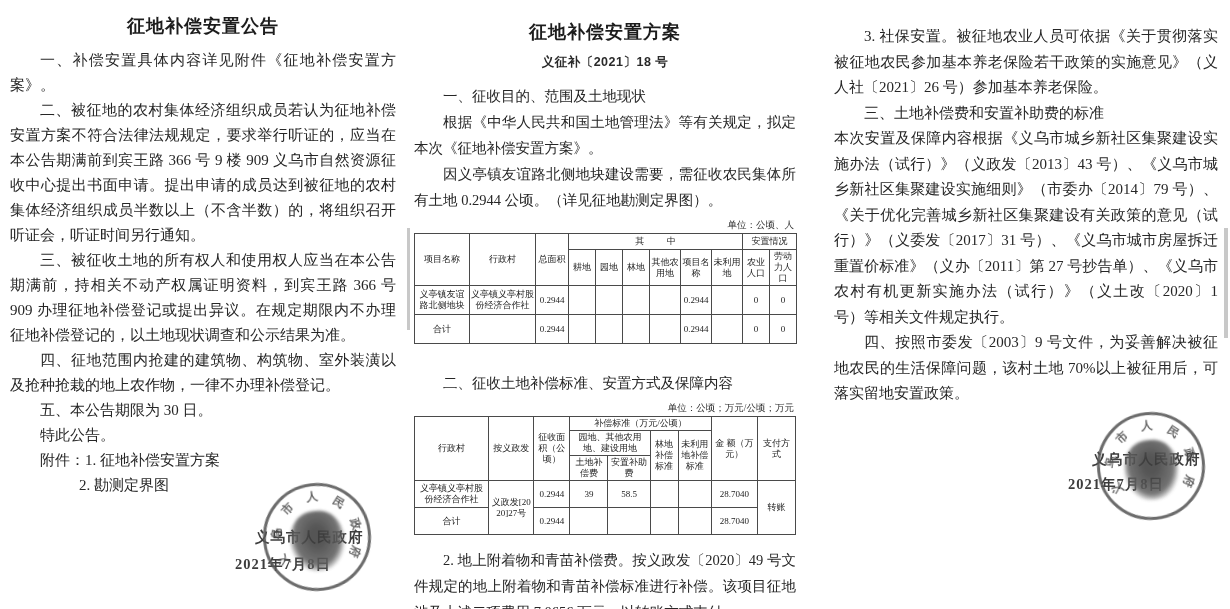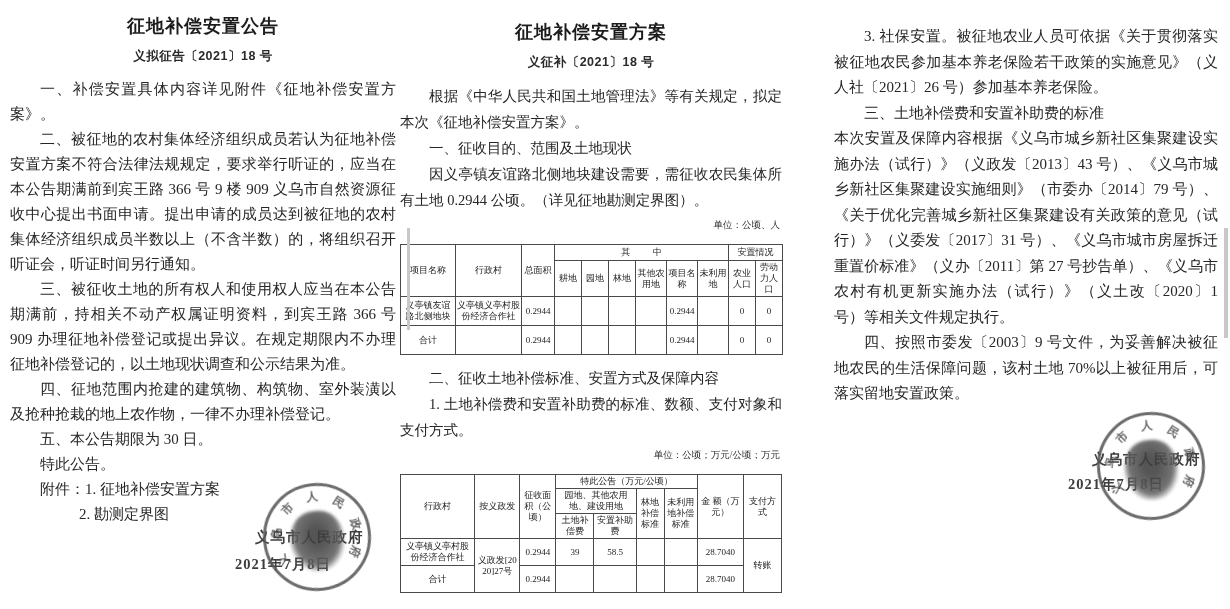--- a/index.html
+++ b/index.html
@@ -3,38 +3,38 @@
 <meta charset="utf-8">
 <style>
   html,body{margin:0;padding:0;background:#ffffff;}
   .sheet{
     position:relative;width:1230px;height:609px;background:#ffffff;
     font-family:"Liberation Serif","DejaVu Serif",serif;
     color:#232323;overflow:hidden;
   }
   .page{position:absolute;top:0;height:609px;width:410px;box-sizing:border-box;overflow:hidden;}
   #page1{left:0;padding:14px 14px 16px 10px;}
-  #page2{left:386px;padding:20px 14px 0 14px;}
+  #page2{left:400px;padding:20px 14px 0 14px;}
   #page3{left:820px;padding:24px 12px 0 14px;}
 
   .doc-title{
     text-align:center;font-family:"Liberation Sans","DejaVu Sans",sans-serif;
     font-weight:700;font-size:18px;letter-spacing:1px;color:#1c1c1c;margin:0 0 10px 0;
   }
   .doc-no{
     text-align:center;font-family:"Liberation Sans","DejaVu Sans",sans-serif;
     font-weight:700;font-size:12.5px;color:#2a2a2a;margin:0 0 12px 0;letter-spacing:.5px;
   }
   .page p{margin:0;font-size:15px;line-height:25px;text-align:justify;color:#262626;}
   #page2 p{font-size:14.5px;line-height:26px;}
   #page3 p{font-size:15px;line-height:25.5px;}
   .indent{text-indent:2em;}
   .indent2{text-indent:4.6em;}
 
-  .unit-line{font-size:9.5px;text-align:right;margin:6px 2px 12px 0;color:#2c2c2c;}
+  .unit-line{font-size:9.5px;text-align:right;margin:6px 2px 1px 0;color:#2c2c2c;}
   table{border-collapse:collapse;width:100%;table-layout:fixed;font-size:9px;color:#222;}
   td{border:1px solid #4a4a4a;text-align:center;vertical-align:middle;padding:1px 1px;line-height:11px;
      font-family:"Liberation Serif","DejaVu Serif",serif;word-break:break-all;}
   .spread{letter-spacing:2.5em;text-indent:2.5em;white-space:nowrap;}
   .t1 td{height:13px;}
   .t1 .datarow td{height:26px;}
   .t2 .datarow td{height:24px;}
 
   .sig-org,.sig-date{
     position:absolute;font-size:14.5px;font-weight:700;color:#3d3d3d;
@@ -55,21 +55,20 @@
   }
   .scan-mark{position:absolute;background:#c8c8c8;}
 </style>
 </head>
 <body>
 
 <div class="sheet">
 
   <div class="page" id="page1">
     <h1 class="doc-title">征地补偿安置公告</h1>
-    <div class="doc-no">义拟征告〔2021〕18 号</div>
     <p class="indent">一、补偿安置具体内容详见附件《征地补偿安置方案》。</p>
     <p class="indent">二、被征地的农村集体经济组织成员若认为征地补偿安置方案不符合法律法规规定，要求举行听证的，应当在本公告期满前到宾王路 366 号 9 楼 909 义乌市自然资源征收中心提出书面申请。提出申请的成员达到被征地的农村集体经济组织成员半数以上（不含半数）的，将组织召开听证会，听证时间另行通知。</p>
     <p class="indent">三、被征收土地的所有权人和使用权人应当在本公告期满前，持相关不动产权属证明资料，到宾王路 366 号 909 办理征地补偿登记或提出异议。在规定期限内不办理征地补偿登记的，以土地现状调查和公示结果为准。</p>
     <p class="indent">四、征地范围内抢建的建筑物、构筑物、室外装潢以及抢种抢栽的地上农作物，一律不办理补偿登记。</p>
     <p class="indent">五、本公告期限为 30 日。</p>
     <p class="indent">特此公告。</p>
     <p class="indent">附件：1. 征地补偿安置方案</p>
     <p class="indent2">2. 勘测定界图</p>
   </div>
   <div class="sig-org" style="left:255px;top:528px;">义乌市人民政府</div>
@@ -84,22 +83,22 @@
         <span style="transform: rotate(0deg) translateY(-41px);">人</span>
         <span style="transform: rotate(39.3333deg) translateY(-41px);">民</span>
         <span style="transform: rotate(78.6667deg) translateY(-41px);">政</span>
         <span style="transform: rotate(118deg) translateY(-41px);">府</span>
       </div>
   </div>
 
   <div class="page" id="page2">
     <h1 class="doc-title">征地补偿安置方案</h1>
     <div class="doc-no">义征补〔2021〕18 号</div>
+    <p class="indent">一、征收目的、范围及土地现状</p>
     <p class="indent">根据《中华人民共和国土地管理法》等有关规定，拟定本次《征地补偿安置方案》。</p>
-    <p class="indent">一、征收目的、范围及土地现状</p>
     <p class="indent">因义亭镇友谊路北侧地块建设需要，需征收农民集体所有土地 0.2944 公顷。（详见征地勘测定界图）。</p>
 
     <div class="unit-line">单位：公顷、人</div>
     <table class="t1">
       <colgroup>
         <col style="width:55px">
           <col style="width:66px">
           <col style="width:33px">
         <col style="width:27px">
           <col style="width:27px">
@@ -150,42 +149,41 @@
         <td></td>
         <td></td>
         <td>0.2944</td>
         <td></td>
         <td>0</td>
         <td>0</td>
       </tr>
     </tbody>
       </table>
 
-    <p class="indent" style="margin-top:10px;">二、征收土地补偿标准、安置方式及保障内容</p>
-    <p class="indent">1. 土地补偿费和安置补助费的标准、数额、支付对象和支付方式。</p>
+    <p class="indent" style="margin-top:26px;">二、征收土地补偿标准、安置方式及保障内容</p>
 
     <div class="unit-line">单位：公顷；万元/公顷；万元</div>
     <table class="t2">
       <colgroup>
         <col style="width:74px">
           <col style="width:45px">
           <col style="width:36px">
         <col style="width:38px">
           <col style="width:42px">
           <col style="width:28px">
         <col style="width:33px">
           <col style="width:46px">
           <col style="width:38px">
       </colgroup>
       <tbody>
           <tr>
         <td rowspan="3">行政村</td>
         <td rowspan="3">按义政发</td>
         <td rowspan="3">征收面积（公顷）</td>
-        <td colspan="4">特此公告（万元/公顷）</td>
+        <td colspan="4">补偿标准（万元/公顷）</td>
         <td rowspan="3">金 额（万元）</td>
         <td rowspan="3">支付方式</td>
       </tr>
       <tr>
         <td colspan="2">园地、其他农用地、建设用地</td>
         <td rowspan="2">林地补偿标准</td>
         <td rowspan="2">未利用地补偿标准</td>
       </tr>
       <tr>
         <td>土地补偿费</td>

